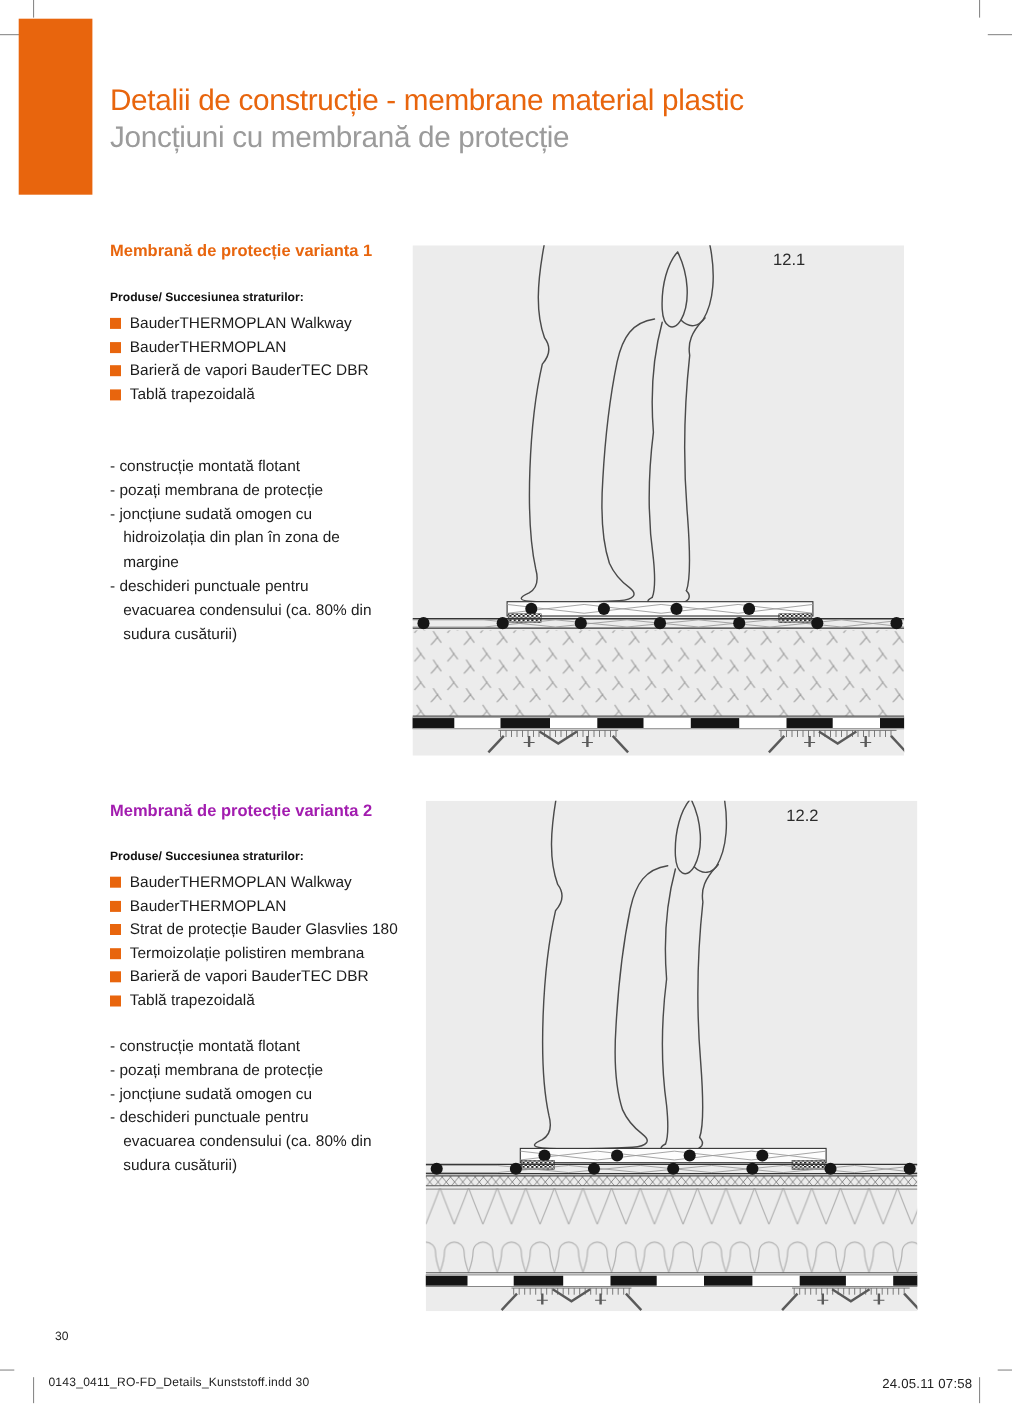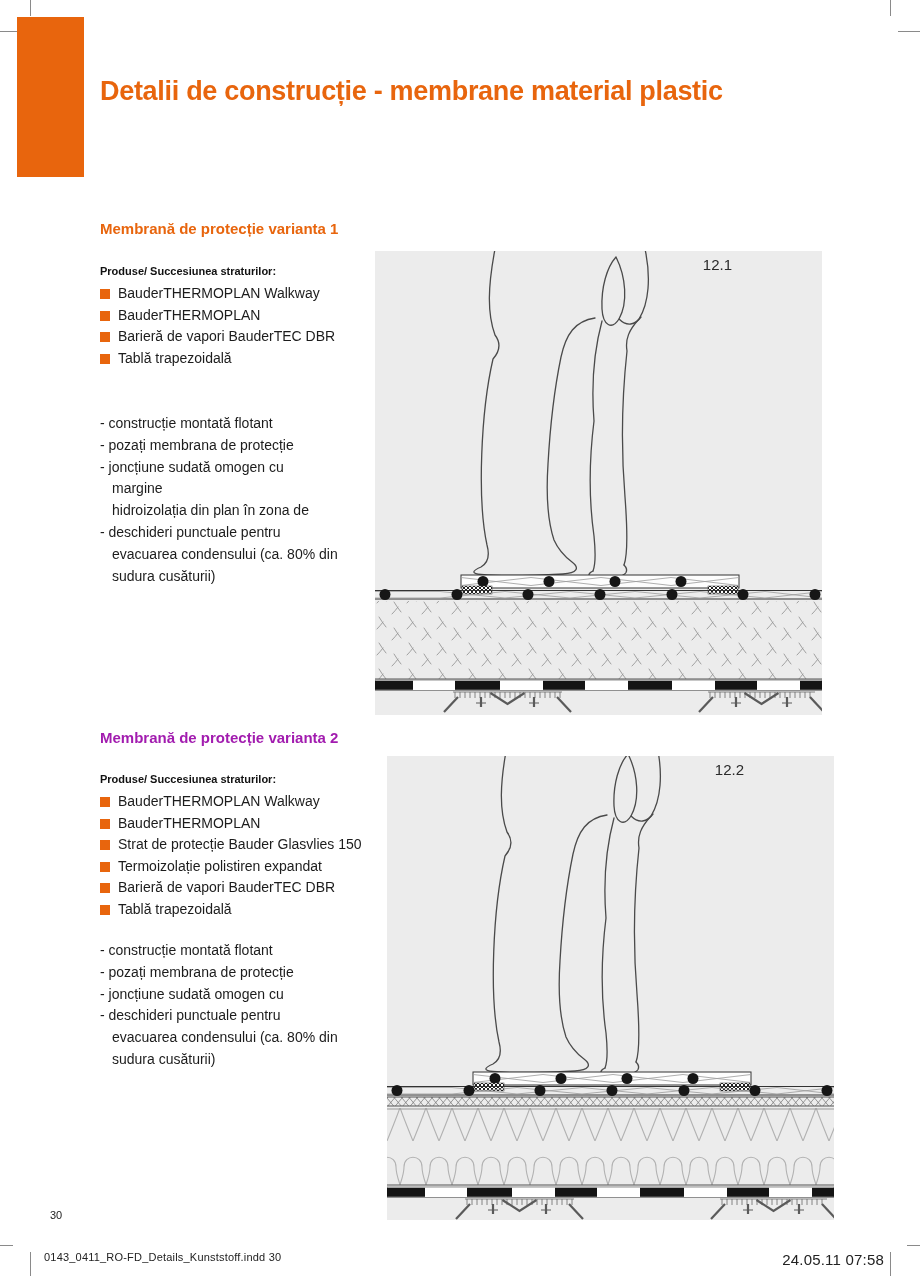--- a/index.html
+++ b/index.html
@@ -8,61 +8,62 @@
     background:#ffffff; font-family:"Liberation Sans", sans-serif;
     color:#1c1c1c;
   }
   .crop { position:absolute; background:#8a8a8a; }
   .crop.v { width:1px; }
   .crop.h { height:1px; }
 
   .brand-block { position:absolute; left:17px; top:17px; width:67px; height:160px; }
 
   .title, .subtitle {
-    position:absolute; left:100px; font-size:27px; font-weight:bold;
+    position:absolute; left:100px; font-size:27px; font-weight:normal;
     letter-spacing:-0.3px; white-space:nowrap;
   }
   .title { top:76px; }
   .subtitle { top:110px; color:#9b9b9b; }
 
   .col { position:absolute; left:100px; width:280px; font-size:14px; line-height:21.5px; }
   .sec-heading { position:absolute; left:0; font-size:15px; font-weight:bold; white-space:nowrap; }
   .prod-label { position:absolute; left:0; font-size:11px; font-weight:bold; white-space:nowrap; color:#111; }
   .prod-list { position:absolute; left:0;text-align:right; }
   .prod-item { display:flex; align-items:flex-start; line-height:21.5px; white-space:nowrap; }
   .sq { flex:none; width:10px; height:10px; margin:6px 8px 0 0; }
   .notes { position:absolute; left:0; }
   .note-line { line-height:21.8px; white-space:nowrap; }
   .note-line.cont { padding-left:12px; }
 
-  .fig { position:absolute; left:375px; width:363px; height:464px;margin-top:28px; }
+  .fig { position:absolute; left:375px; width:363px; height:464px; }
   .fig svg { display:block; }
   .fig-label { position:absolute; top:5px; right:6px; font-size:15px; color:#2b2b2b; }
 
   .pagenum { position:absolute; left:50px; top:1209px; font-size:11px; color:#222; }
   .slug-left { position:absolute; left:44px; top:1251px; font-size:11px; color:#222; letter-spacing:0.2px; }
-  .slug-right { position:absolute; right:36px; top:1251px; font-size:15px; color:#222; letter-spacing:0.2px; }
+  .slug-right { position:absolute; right:36px; top:1251px; font-size:12px; color:#222; letter-spacing:0.2px; }
 </style>
 </head>
 <body>
 
 <div class="page">
 
   <div class="crop v" style="left:30px; top:0; height:16px;"></div>
   <div class="crop h" style="left:0; top:31px; width:21px;"></div>
   <div class="crop v" style="left:890px; top:0; height:16px;"></div>
   <div class="crop h" style="left:898px; top:31px; width:22px;"></div>
   <div class="crop v" style="left:30px; top:1252px; height:24px;"></div>
   <div class="crop h" style="left:0; top:1245px; width:13px;"></div>
   <div class="crop v" style="left:890px; top:1252px; height:24px;"></div>
   <div class="crop h" style="left:907px; top:1245px; width:13px;"></div>
 
   <div class="brand-block" style="background: rgb(232, 101, 13);"></div>
 
   <div class="title" style="color: rgb(232, 101, 13);">Detalii de construcție - membrane material plastic</div>
+  <div class="subtitle" style="color: rgb(155, 155, 155);">Joncțiuni cu membrană de protecție</div>
 
   <div class="col" style="top:0; height:0;">
     <div class="sec-heading" style="top: 218px; color: rgb(232, 101, 13);">Membrană de protecție varianta 1</div>
     <div class="prod-label" style="top:261px;">Produse/ Succesiunea straturilor:</div>
     <div class="prod-list" style="top:283px;">
         <div class="prod-item">
           <span class="sq" style="background: rgb(232, 101, 13);"></span>
           <span>BauderTHERMOPLAN Walkway</span>
         </div>
         <div class="prod-item">
@@ -75,47 +76,47 @@
         </div>
         <div class="prod-item">
           <span class="sq" style="background: rgb(232, 101, 13);"></span>
           <span>Tablă trapezoidală</span>
         </div>
       </div>
     <div class="notes" style="top:413px;">
         <div class="note-line">- construcție montată flotant</div>
         <div class="note-line">- pozați membrana de protecție</div>
         <div class="note-line">- joncțiune sudată omogen cu</div>
+        <div class="note-line cont">hidroizolația din plan în zona de</div>
         <div class="note-line cont">margine</div>
-        <div class="note-line cont">hidroizolația din plan în zona de</div>
         <div class="note-line">- deschideri punctuale pentru</div>
         <div class="note-line cont">evacuarea condensului (ca. 80% din</div>
         <div class="note-line cont">sudura cusăturii)</div>
       </div>
   </div>
 
   <div class="col" style="top:0; height:0;">
     <div class="sec-heading" style="top: 727px; color: #a21caf;">Membrană de protecție varianta 2</div>
     <div class="prod-label" style="top:769px;">Produse/ Succesiunea straturilor:</div>
     <div class="prod-list" style="top:791px;">
         <div class="prod-item">
           <span class="sq" style="background: rgb(232, 101, 13);"></span>
           <span>BauderTHERMOPLAN Walkway</span>
         </div>
         <div class="prod-item">
           <span class="sq" style="background: rgb(232, 101, 13);"></span>
           <span>BauderTHERMOPLAN</span>
         </div>
         <div class="prod-item">
           <span class="sq" style="background: rgb(232, 101, 13);"></span>
-          <span>Strat de protecție Bauder Glasvlies 150</span>
-        </div>
-        <div class="prod-item">
-          <span class="sq" style="background: rgb(232, 101, 13);"></span>
-          <span>Termoizolație polistiren expandat</span>
+          <span>Strat de protecție Bauder Glasvlies 180</span>
+        </div>
+        <div class="prod-item">
+          <span class="sq" style="background: rgb(232, 101, 13);"></span>
+          <span>Termoizolație polistiren membrana</span>
         </div>
         <div class="prod-item">
           <span class="sq" style="background: rgb(232, 101, 13);"></span>
           <span>Barieră de vapori BauderTEC DBR</span>
         </div>
         <div class="prod-item">
           <span class="sq" style="background: rgb(232, 101, 13);"></span>
           <span>Tablă trapezoidală</span>
         </div>
       </div>

